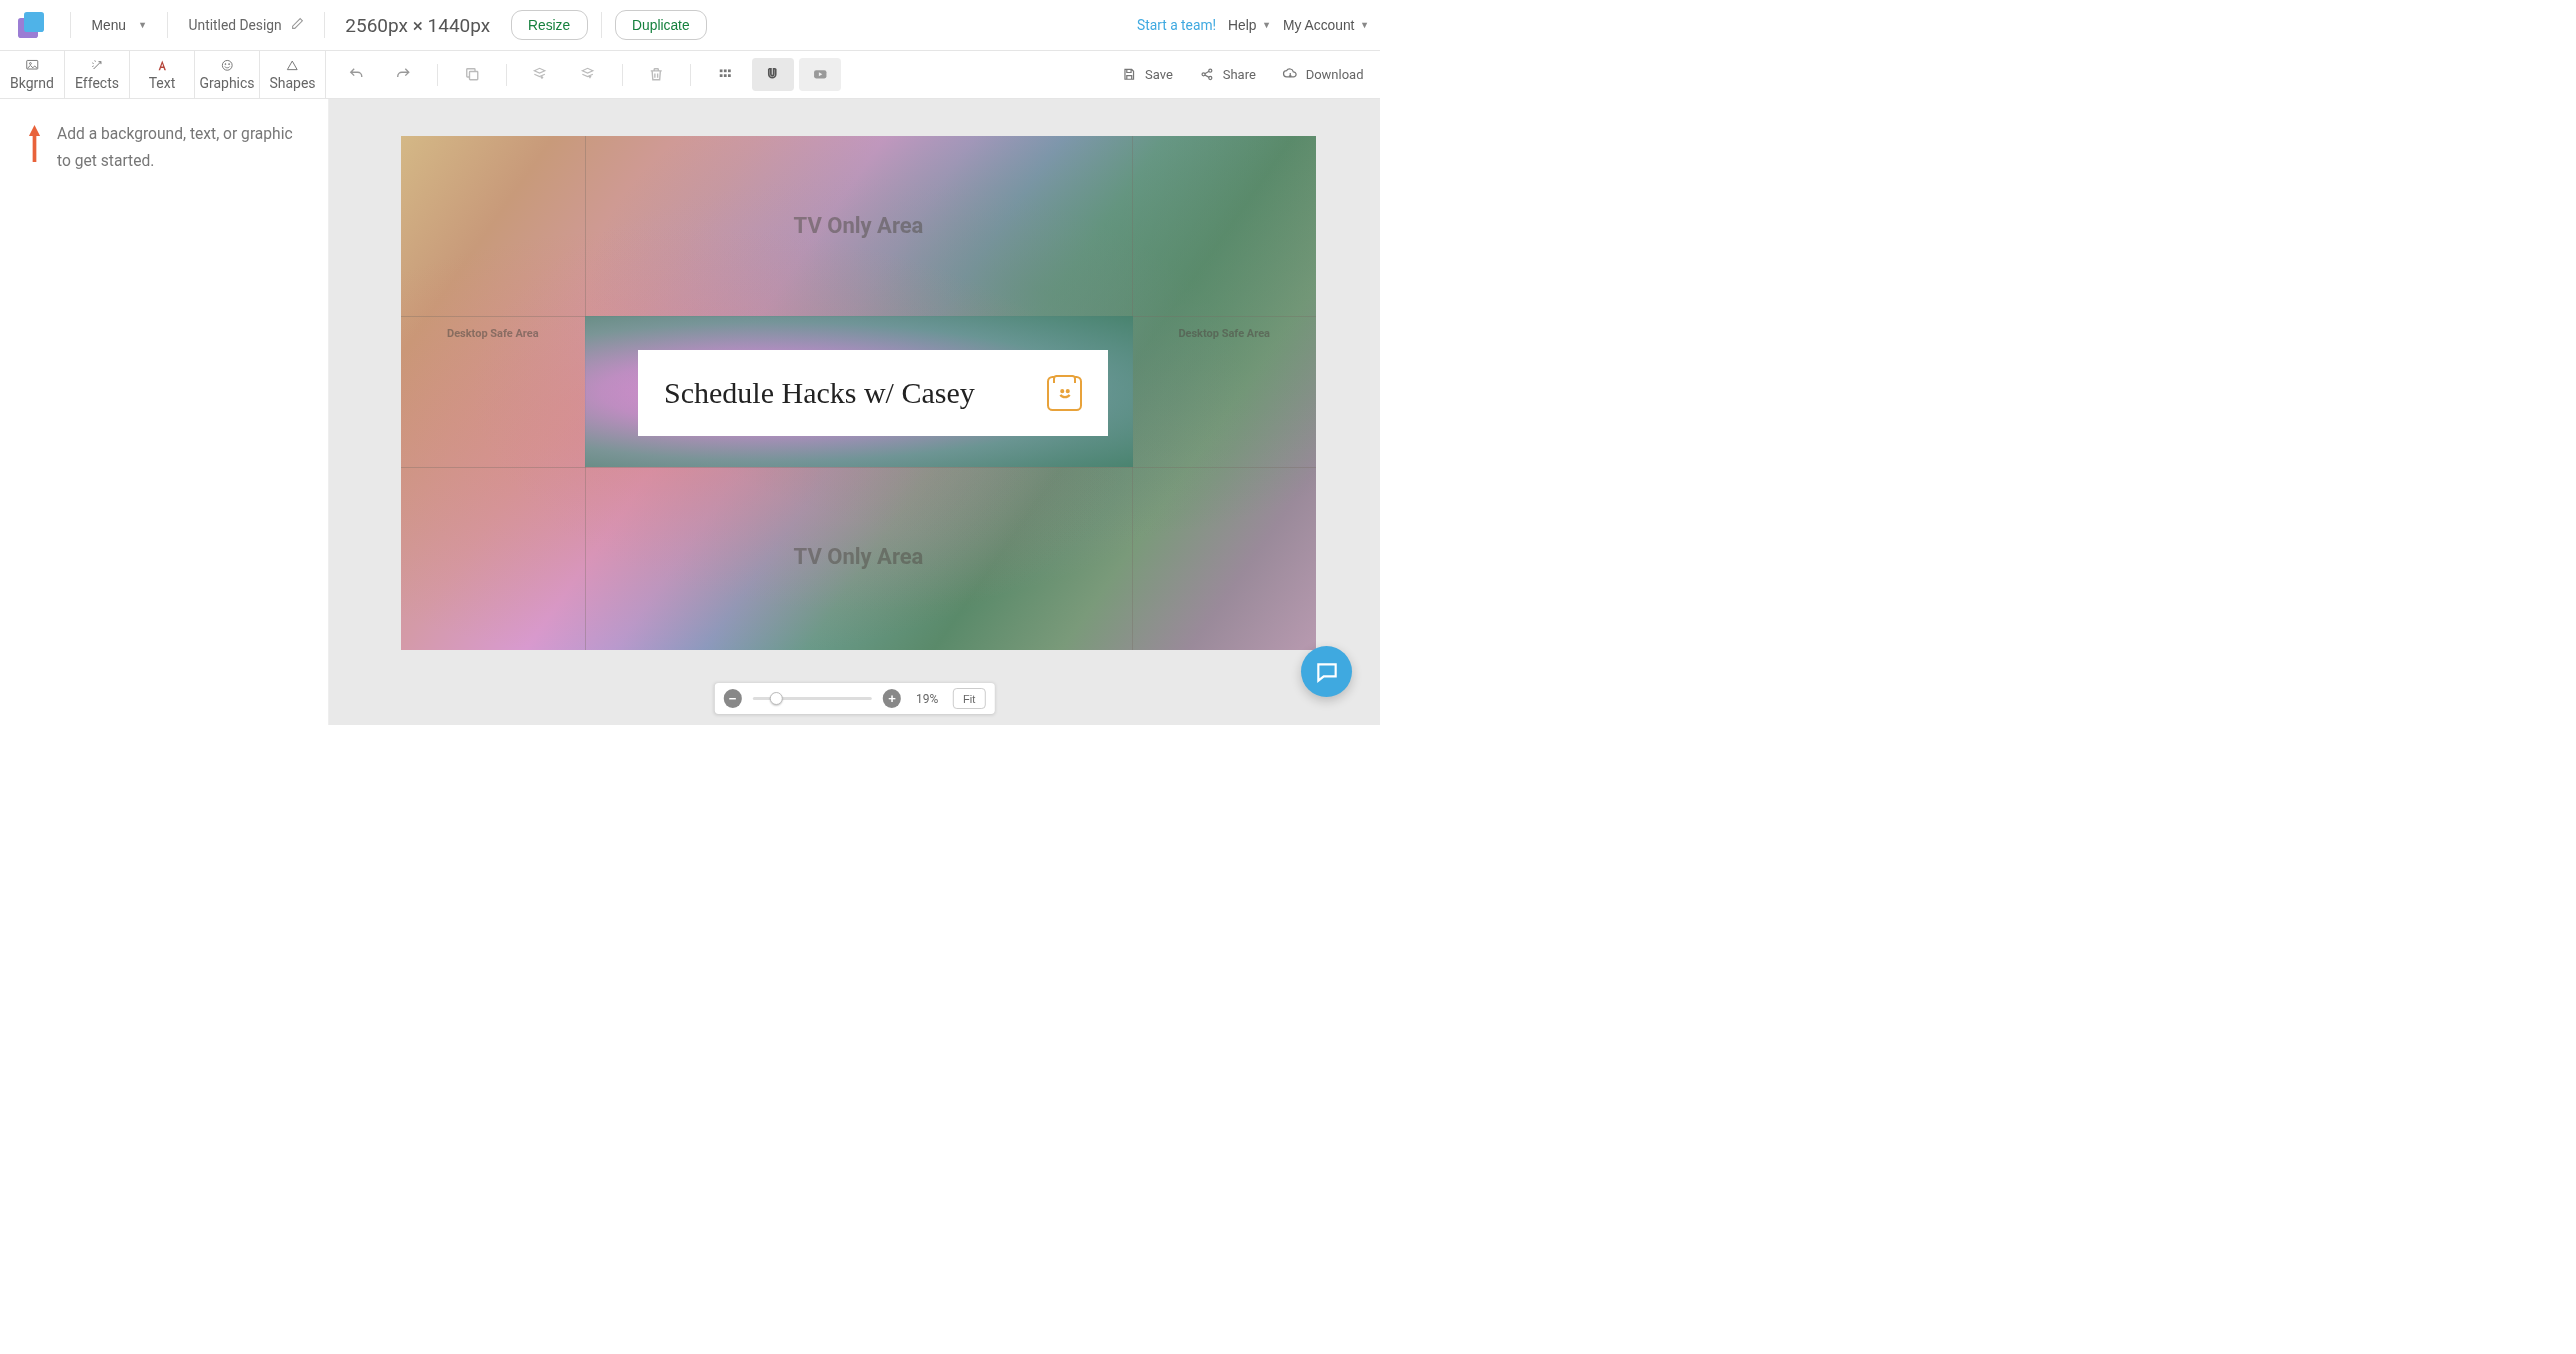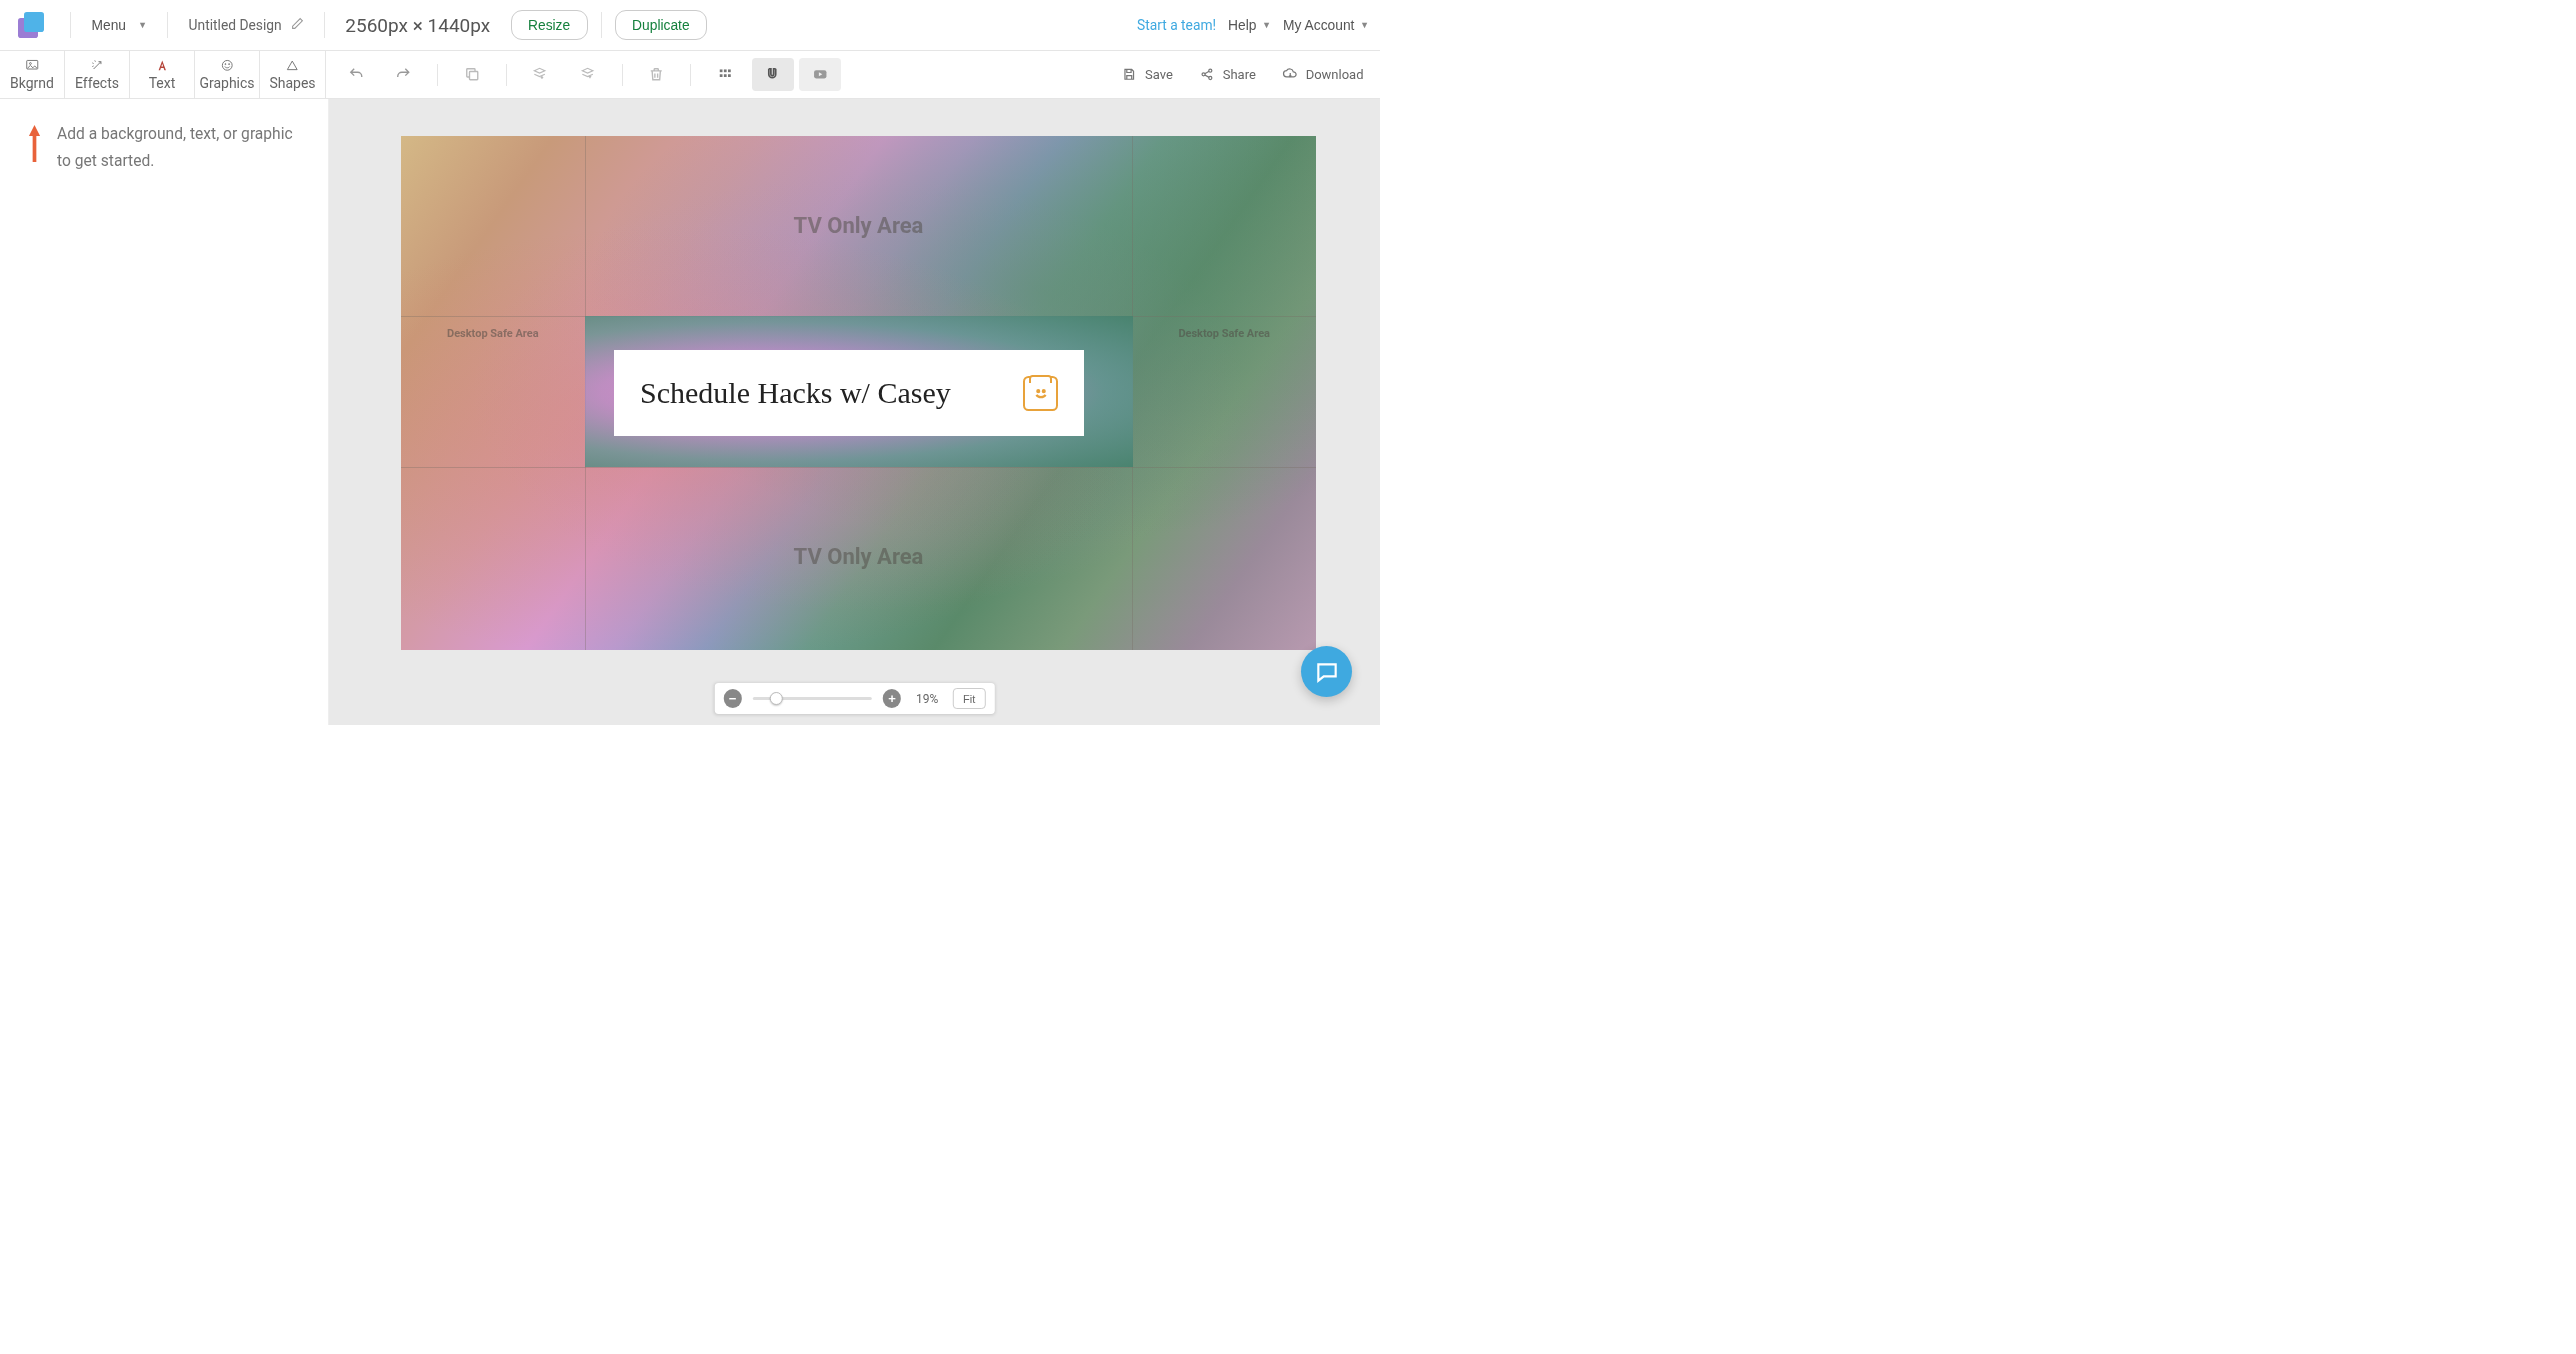--- a/index.html
+++ b/index.html
@@ -51,21 +51,21 @@
 .artboard::before { content:''; position:absolute; inset:0; background: radial-gradient(ellipse at 30% 60%, rgba(216,130,100,0.5) 0%, transparent 50%), radial-gradient(ellipse at 70% 30%, rgba(90,140,110,0.6) 0%, transparent 50%), radial-gradient(ellipse at 50% 50%, rgba(200,140,200,0.4) 0%, transparent 60%); }
 
 .guide-line-h { position: absolute; left: 0; right: 0; height: 0.9px; background: rgba(120,110,100,0.35); }
 .guide-line-v { position: absolute; top: 0; bottom: 0; width: 0.9px; background: rgba(120,110,100,0.35); }
 
 .zone-label { position: absolute; font-weight: 700; font-size: 22px; color: rgba(80,75,70,0.5); left: 50%; transform: translateX(-50%); white-space: nowrap; }
 .safe-label { position: absolute; font-size: 11px; font-weight: 700; color: rgba(80,75,70,0.55); }
 
 .mobile-highlight { position: absolute; left: 184px; top: 180px; width: 548px; height: 151px; background: radial-gradient(ellipse at 35% 50%, rgba(230,140,220,0.9) 0%, rgba(180,140,210,0.7) 35%, rgba(100,150,150,0.8) 65%, rgba(70,130,110,0.9) 100%); }
 
-.title-card { position: absolute; left: 213px; top: 214px; width: 470px; height: 86px; background: #fff; display: flex; align-items: center; justify-content: space-between; padding: 0 26px; }
+.title-card { position: absolute; left: 237px; top: 214px; width: 470px; height: 86px; background: #fff; display: flex; align-items: center; justify-content: space-between; padding: 0 26px; }
 .title-card-text { font-family: Georgia, 'Times New Roman', serif; font-size: 30px; color: #222; }
 .smiley-badge { width: 35px; height: 35px; border: 2.8px solid #e8a23a; border-radius: 5.5px; display: flex; align-items: center; justify-content: center; position: relative; }
 .smiley-badge::before { content:''; position:absolute; top:-2.8px; left:3.7px; right:3.7px; height:6.4px; background:#fff; border-top:2.8px solid #e8a23a; border-left:2.8px solid #e8a23a; border-right:2.8px solid #e8a23a; border-radius:3.7px 3.7px 0 0; }
 .smiley-badge svg { width: 22px; height: 22px; position: relative; z-index: 1; }
 
 
 .zoom-bar { position: absolute; bottom: 11px; left: 50%; transform: translateX(-50%); background: #fff; border-radius: 3.7px; box-shadow: 0 0.9px 3.7px rgba(0,0,0,0.15); height: 31px; display: flex; align-items: center; padding: 0 9.2px; gap: 11px; }
 .zoom-btn { width: 18.4px; height: 18.4px; border-radius: 50%; background: #888; color: #fff; display: flex; align-items: center; justify-content: center; font-size: 13px; font-weight: bold; cursor: pointer; border: none; }
 .slider-track { width: 119px; height: 3.7px; background: #ddd; border-radius: 1.8px; position: relative; }
 .slider-thumb { position: absolute; left: 16.5px; top: -4.6px; width: 13px; height: 13px; background: #fff; border: 0.9px solid #bbb; border-radius: 50%; box-shadow: 0 0.9px 1.8px rgba(0,0,0,0.2); }

